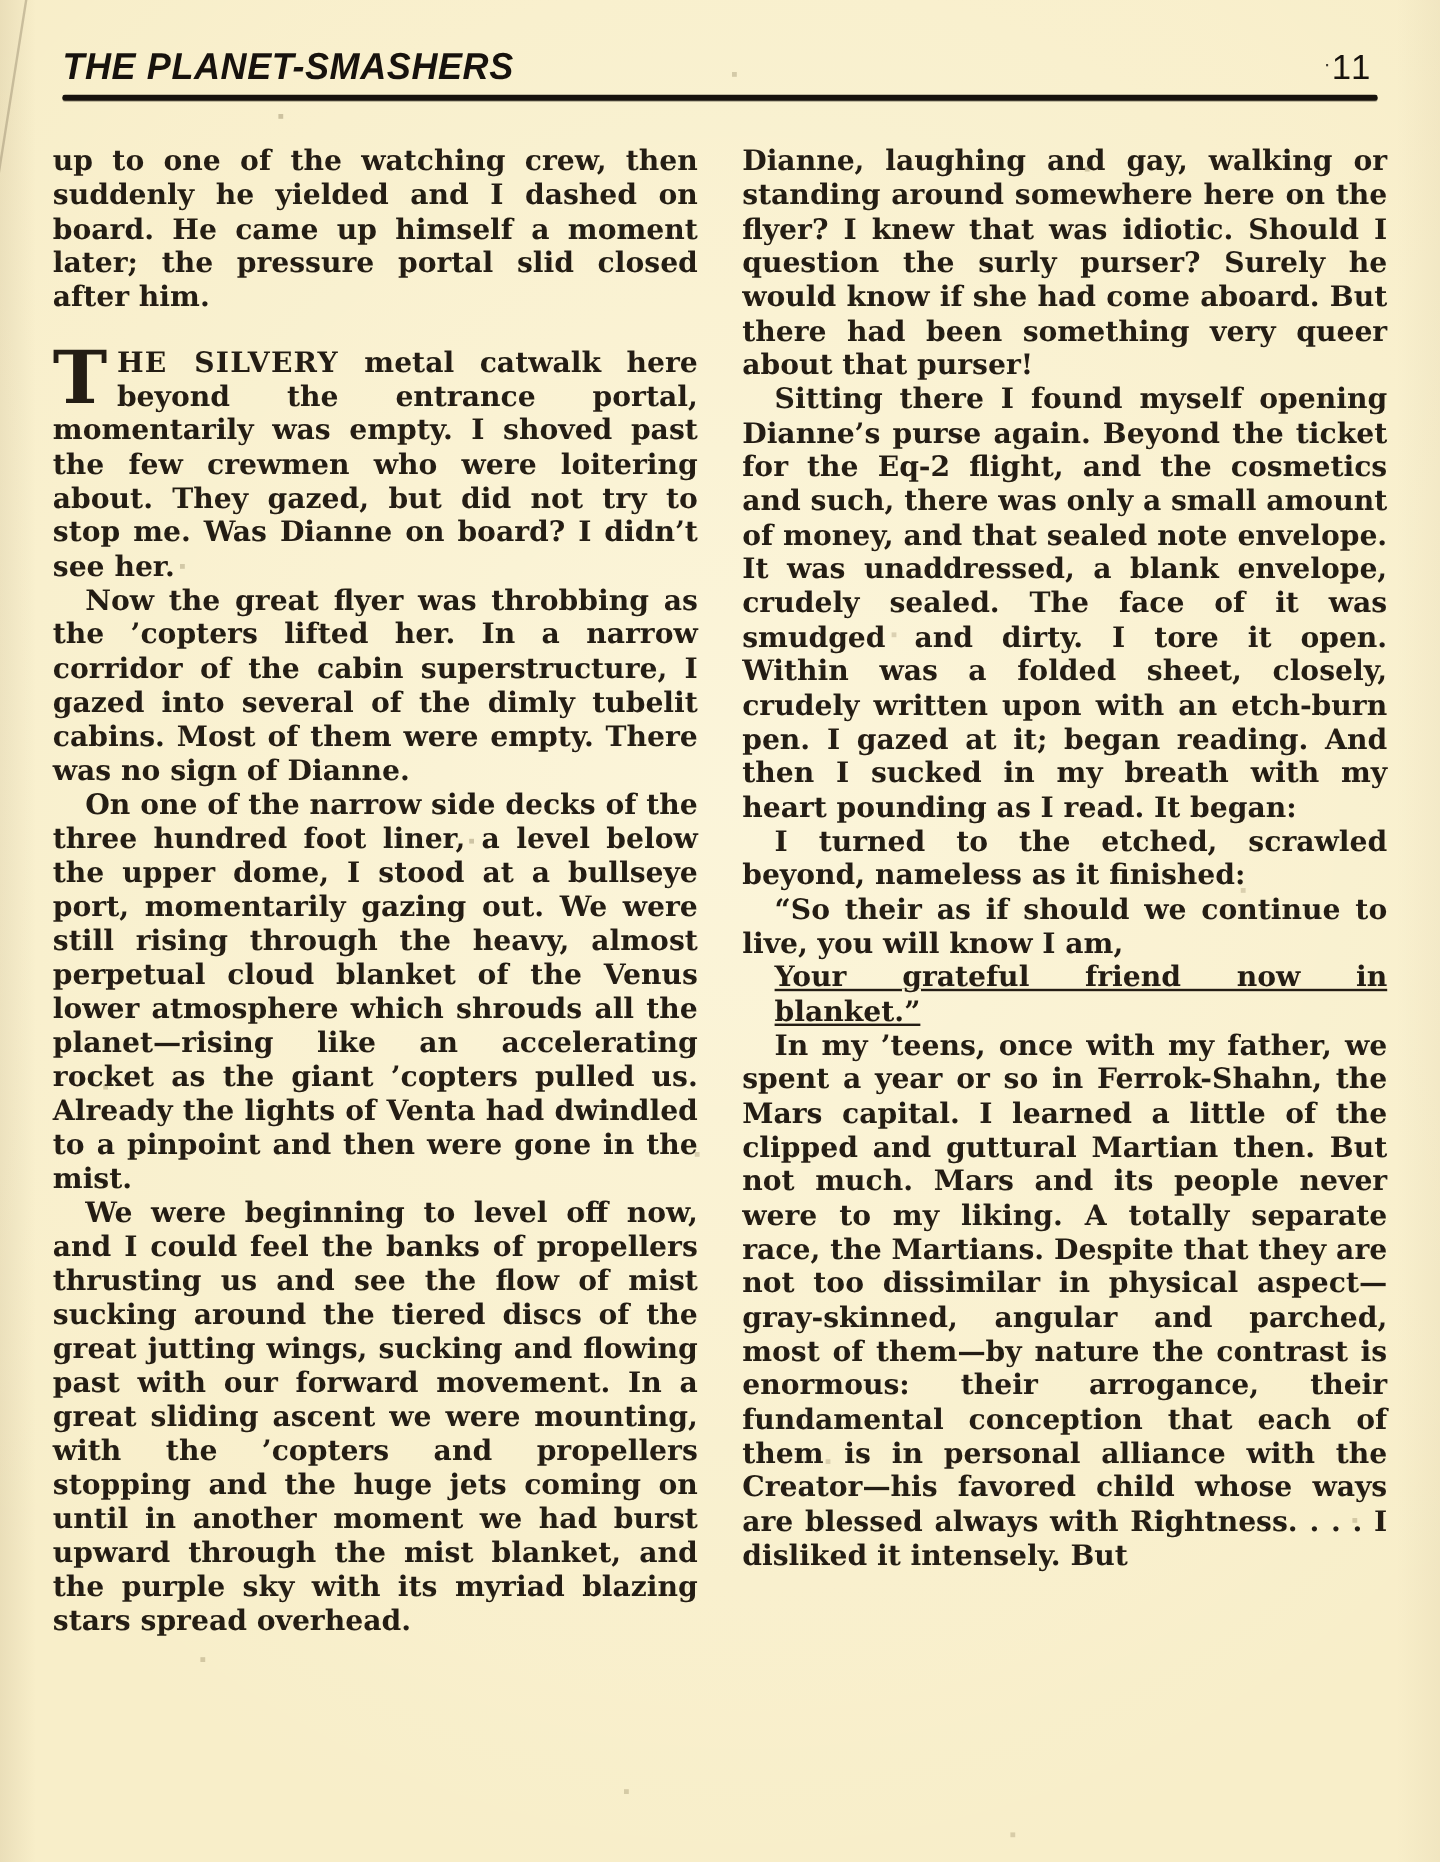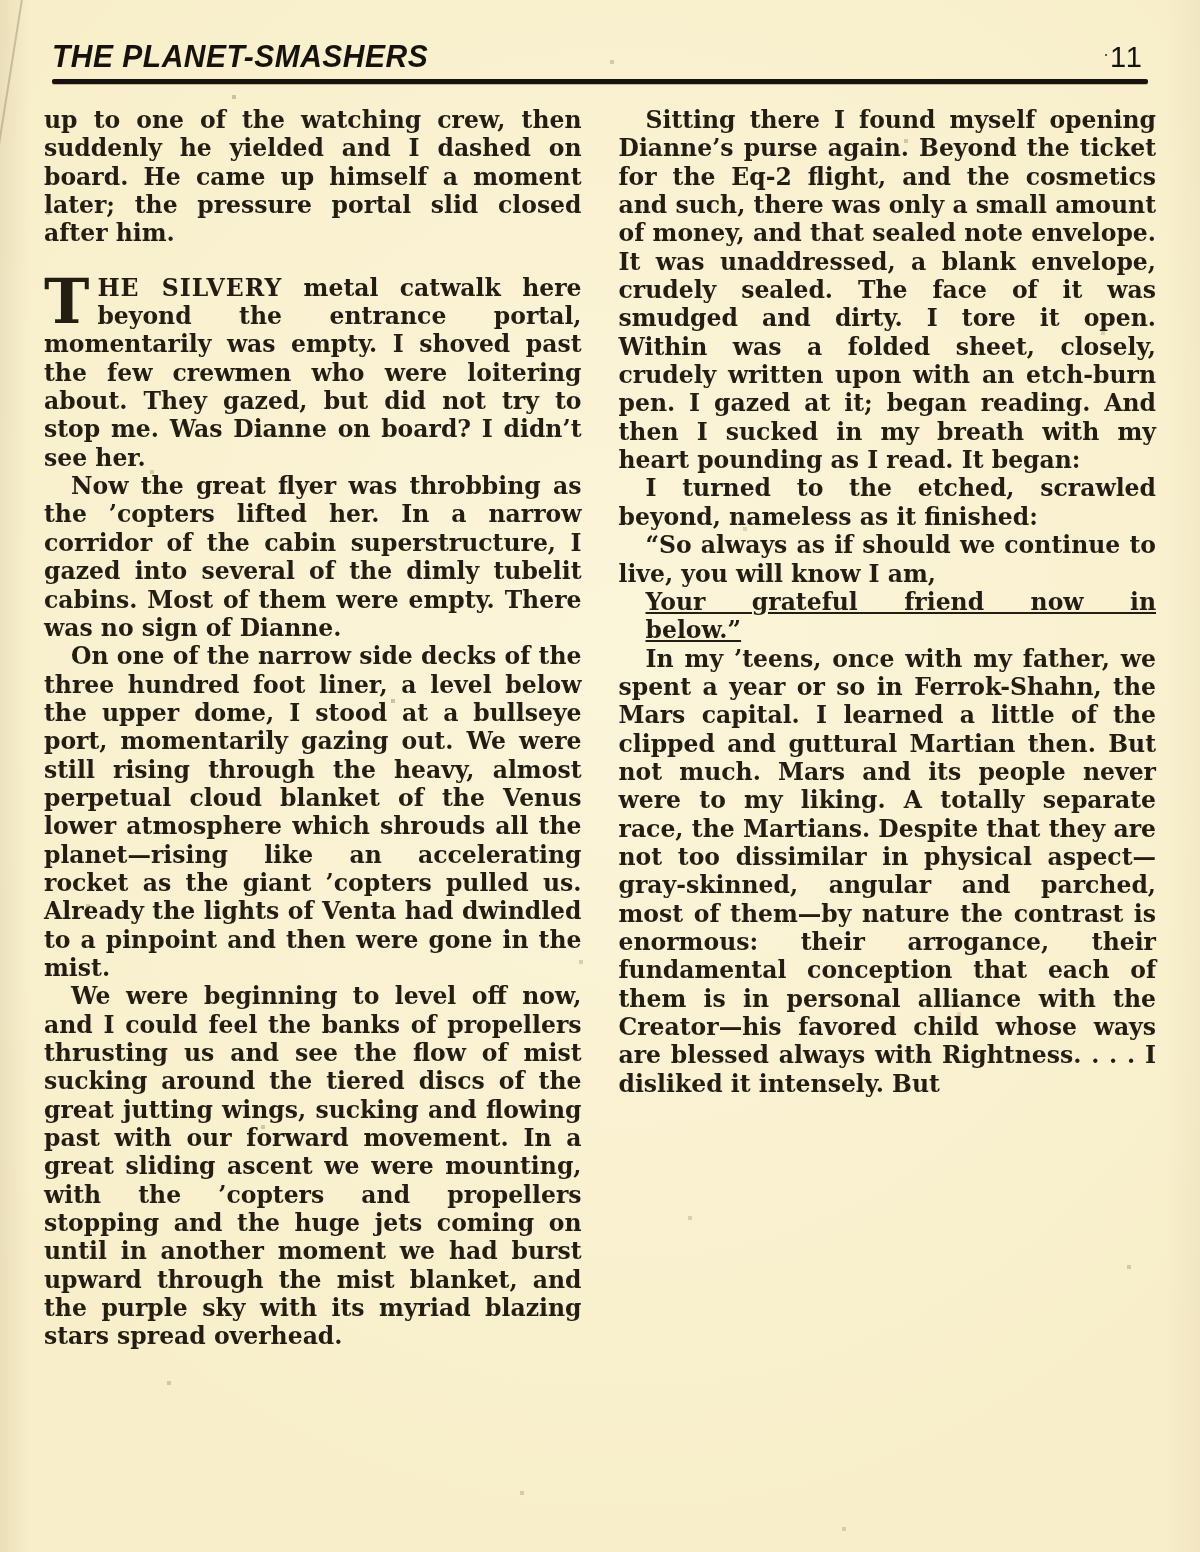--- a/index.html
+++ b/index.html
@@ -88,21 +88,21 @@
     height: 5px;
     background: var(--ink-strong, #17120d);
     margin: 5px 52px 0 52px;
     border-radius: 2px;
     box-shadow: 0 1px 0 rgba(23,18,13,0.25);
   }
   
   .columns {
     display: flex;
     gap: 37px;
-    margin: 22px 44px 0 44px;
+    margin: 36px 44px 0 44px;
   }
   .col {
     flex: 1 1 0;
     min-width: 0;
   }
   .para {
     margin: 0;
     font-family: "DejaVu Serif", serif;
     font-weight: 600;
     font-size: 23.5px;
@@ -139,23 +139,24 @@
 
   <div class="columns">
     <div class="col">
         <p class="para flush">up to one of the watching crew, then suddenly he yielded and I dashed on board. He came up himself a moment later; the pressure portal slid closed after him.</p>
         <p class="para dropcap"><span class="initial">T</span><span class="lead">HE SILVERY</span> metal catwalk here beyond the entrance portal, momentarily was empty. I shoved past the few crewmen who were loitering about. They gazed, but did not try to stop me. Was Dianne on board? I didn’t see her.</p>
         <p class="para indent">Now the great flyer was throbbing as the ’copters lifted her. In a narrow corridor of the cabin superstructure, I gazed into several of the dimly tubelit cabins. Most of them were empty. There was no sign of Dianne.</p>
         <p class="para indent">On one of the narrow side decks of the three hundred foot liner, a level below the upper dome, I stood at a bullseye port, momentarily gazing out. We were still rising through the heavy, almost perpetual cloud blanket of the Venus lower atmosphere which shrouds all the planet—rising like an accelerating rocket as the giant ’copters pulled us. Already the lights of Venta had dwindled to a pinpoint and then were gone in the mist.</p>
         <p class="para indent">We were beginning to level off now, and I could feel the banks of propellers thrusting us and see the flow of mist sucking around the tiered discs of the great jutting wings, sucking and flowing past with our forward movement. In a great sliding ascent we were mounting, with the ’copters and propellers stopping and the huge jets coming on until in another moment we had burst upward through the mist blanket, and the purple sky with its myriad blazing stars spread overhead.</p>
       </div>
     <div class="col">
+        <p class="para flush">Dianne, laughing and gay, walking or standing around somewhere here on the flyer? I knew that was idiotic. Should I question the surly purser? Surely he would know if she had come aboard. But there had been something very queer about that purser!</p>
         <p class="para indent">Sitting there I found myself opening Dianne’s purse again. Beyond the ticket for the Eq-2 flight, and the cosmetics and such, there was only a small amount of money, and that sealed note envelope. It was unaddressed, a blank envelope, crudely sealed. The face of it was smudged and dirty. I tore it open. Within was a folded sheet, closely, crudely written upon with an etch-burn pen. I gazed at it; began reading. And then I sucked in my breath with my heart pounding as I read. It began:</p>
         <p class="para indent">I turned to the etched, scrawled beyond, nameless as it finished:</p>
-        <p class="para indent">“So always as if should we continue to live, you will know I am,</p>
+        <p class="para indent">“So their as if should we continue to live, you will know I am,</p>
         <p class="para indent two-line">
           <span class="line stretch">Your grateful friend now in</span>
-          <span class="line">below.”</span>
+          <span class="line">blanket.”</span>
         </p>
         <p class="para indent">In my ’teens, once with my father, we spent a year or so in Ferrok-Shahn, the Mars capital. I learned a little of the clipped and guttural Martian then. But not much. Mars and its people never were to my liking. A totally separate race, the Martians. Despite that they are not too dissimilar in physical aspect—gray-skinned, angular and parched, most of them—by nature the contrast is enormous: their arrogance, their fundamental conception that each of them is in personal alliance with the Creator—his favored child whose ways are blessed always with Rightness. . . . I disliked it intensely. But</p>
       </div>
   </div>
 </div>
 
 </body></html>

